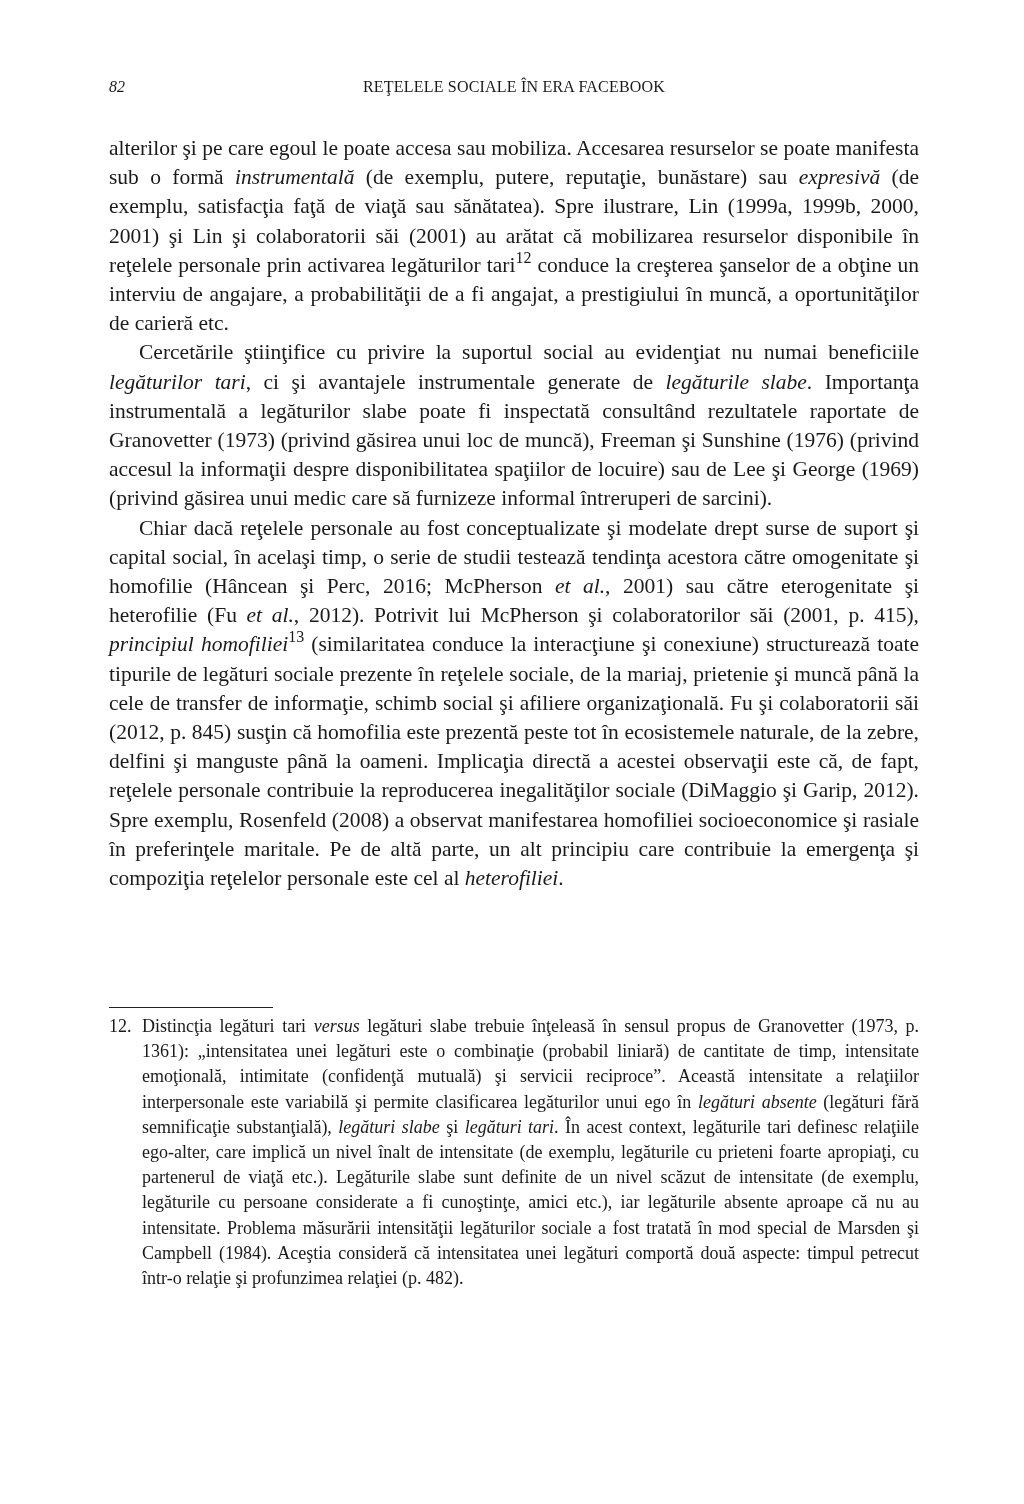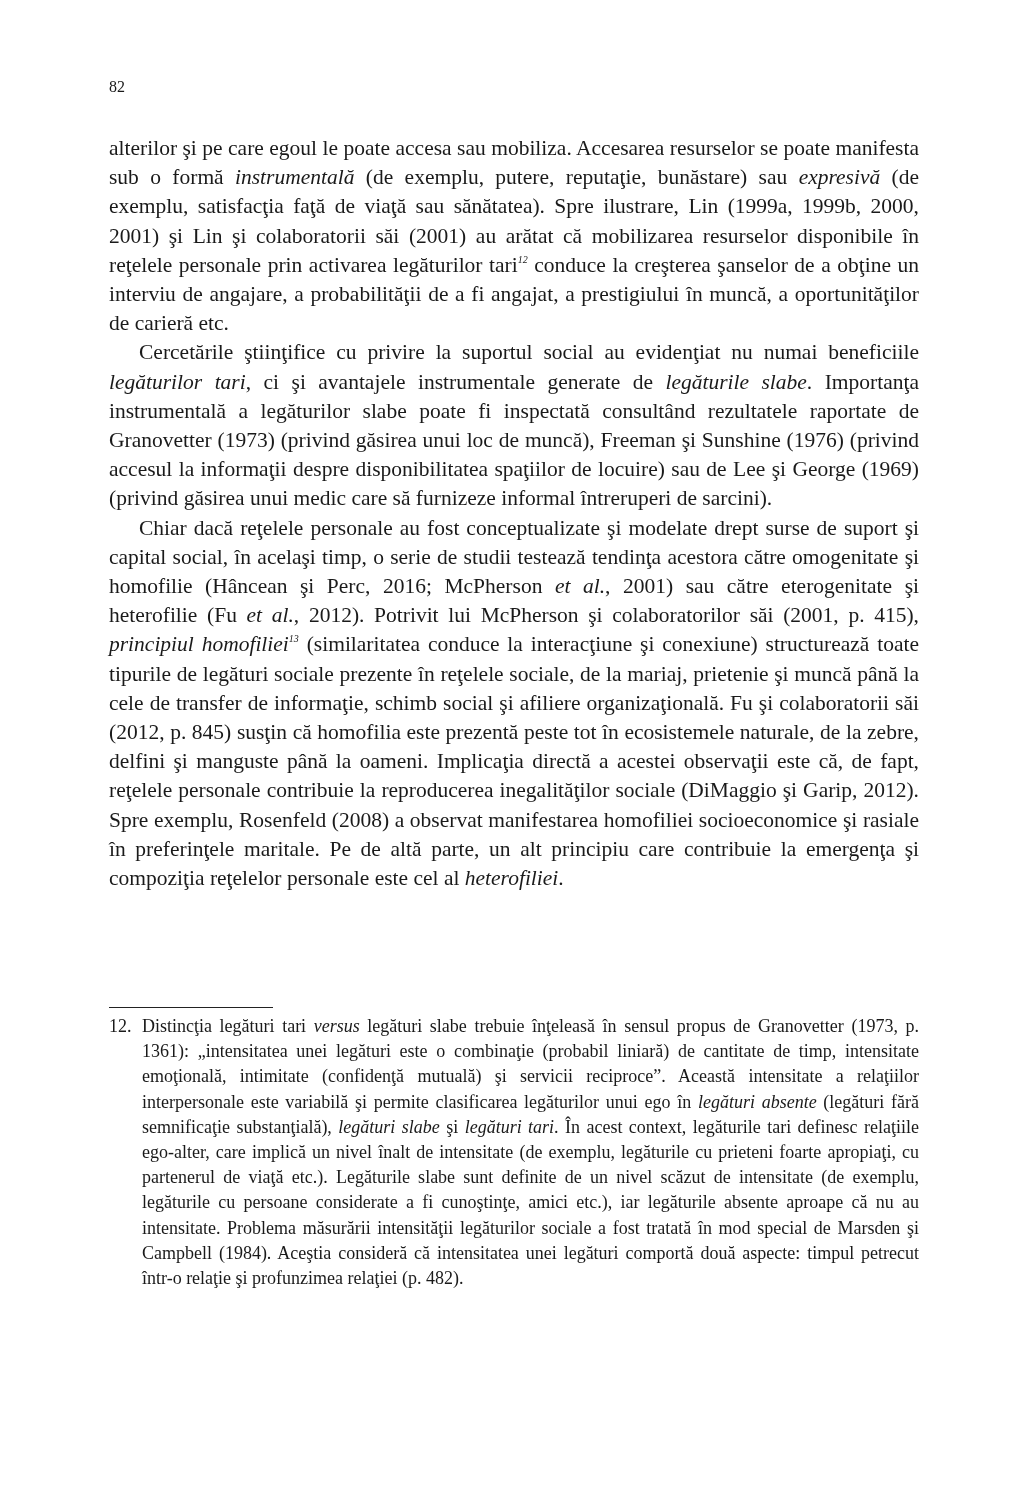--- a/index.html
+++ b/index.html
@@ -1,38 +1,39 @@
 <!DOCTYPE html>
 <html><head>
 <meta charset="utf-8">
 <style>
   html, body { margin: 0; padding: 0; background: #ffffff; }
   body { width: 1024px; height: 1504px; position: relative; overflow: hidden; color: #1a1a1a; }
   .page { position: absolute; left: 109px; top: 0; width: 810px; font-family: "Liberation Serif", serif; }
   .running-head { position: absolute; top: 78px; left: 0; width: 810px; height: 24px; font-size: 16px; }
-  .folio { position: absolute; left: 0; top: 0; }
+  .folio { position: absolute; left: 0; top: 0; font-style: italic; }
   .header-title { position: absolute; left: 0; right: 0; text-align: center; letter-spacing: 0.2px; }
   .body-text { position: absolute; top: 134px; left: 0; width: 810px; font-size: 21.5px; line-height: 29.2px; text-align: justify; }
   .body-text p { margin: 0; text-indent: 0; }
   .body-text p.indent { text-indent: 30px; }
-  .body-text sup { font-size: 10px; line-height: 0; vertical-align: 9px; font-style: italic; }
+  .body-text sup { font-size: 16px; line-height: 0; vertical-align: 9px; }
   .footnote-rule { position: absolute; top: 1007px; left: 0; width: 164px; height: 0; border-top: 1.6px solid #222; }
   .footnotes { position: absolute; top: 1014px; left: 0; width: 810px; font-size: 18px; line-height: 25.2px; text-align: justify; }
   .footnote { display: flex; margin: 0; }
   .fn-num { width: 33px; flex: 0 0 33px; }
   .fn-text { flex: 1; }
   i { font-style: italic; }
 </style>
 </head>
 <body>
 
 <div class="page">
 
   <div class="running-head">
     <span class="folio">82</span>
+    <div class="header-title">REŢELELE SOCIALE ÎN ERA FACEBOOK</div>
   </div>
 
   <div class="body-text">
     <p><span>alterilor şi pe care egoul le poate accesa sau mobiliza. Accesarea resurselor se poate manifesta sub o formă </span><i>instrumentală</i><span> (de exemplu, putere, reputaţie, bunăstare) sau </span><i>expresivă</i><span> (de exemplu, satisfacţia faţă de viaţă sau sănătatea). Spre ilustrare, Lin (1999a, 1999b, 2000, 2001) şi Lin şi colaboratorii săi (2001) au arătat că mobilizarea resurselor disponibile în reţelele personale prin activarea legăturilor tari</span><sup>12</sup><span> conduce la creşterea şanselor de a obţine un interviu de angajare, a probabilităţii de a fi angajat, a prestigiului în muncă, a oportunităţilor de carieră etc.</span></p>
 
     <p class="indent"><span>Cercetările ştiinţifice cu privire la suportul social au evidenţiat nu numai beneficiile </span><i>legăturilor tari</i><span>, ci şi avantajele instrumentale generate de </span><i>legăturile slabe</i><span>. Importanţa instrumentală a legăturilor slabe poate fi inspectată consultând rezultatele raportate de Granovetter (1973) (privind găsirea unui loc de muncă), Freeman şi Sunshine (1976) (privind accesul la informaţii despre disponibilitatea spaţiilor de locuire) sau de Lee şi George (1969) (privind găsirea unui medic care să furnizeze informal întreruperi de sarcini).</span></p>
 
     <p class="indent"><span>Chiar dacă reţelele personale au fost conceptualizate şi modelate drept surse de suport şi capital social, în acelaşi timp, o serie de studii testează tendinţa acestora către omogenitate şi homofilie (Hâncean şi Perc, 2016; McPherson </span><i>et al.</i><span>, 2001) sau către eterogenitate şi heterofilie (Fu </span><i>et al.</i><span>, 2012). Potrivit lui McPherson şi colaboratorilor săi (2001, p. 415), </span><i>principiul homofiliei</i><sup>13</sup><span> (similaritatea conduce la interacţiune şi conexiune) structurează toate tipurile de legături sociale prezente în reţelele sociale, de la mariaj, prietenie şi muncă până la cele de transfer de informaţie, schimb social şi afiliere organizaţională. Fu şi colaboratorii săi (2012, p. 845) susţin că homofilia este prezentă peste tot în ecosistemele naturale, de la zebre, delfini şi manguste până la oameni. Implicaţia directă a acestei observaţii este că, de fapt, reţelele personale contribuie la reproducerea inegalităţilor sociale (DiMaggio şi Garip, 2012). Spre exemplu, Rosenfeld (2008) a observat manifestarea homofiliei socioeconomice şi rasiale în preferinţele maritale. Pe de altă parte, un alt principiu care contribuie la emergenţa şi compoziţia reţelelor personale este cel al </span><i>heterofiliei</i><span>.</span></p>
   </div>
 

